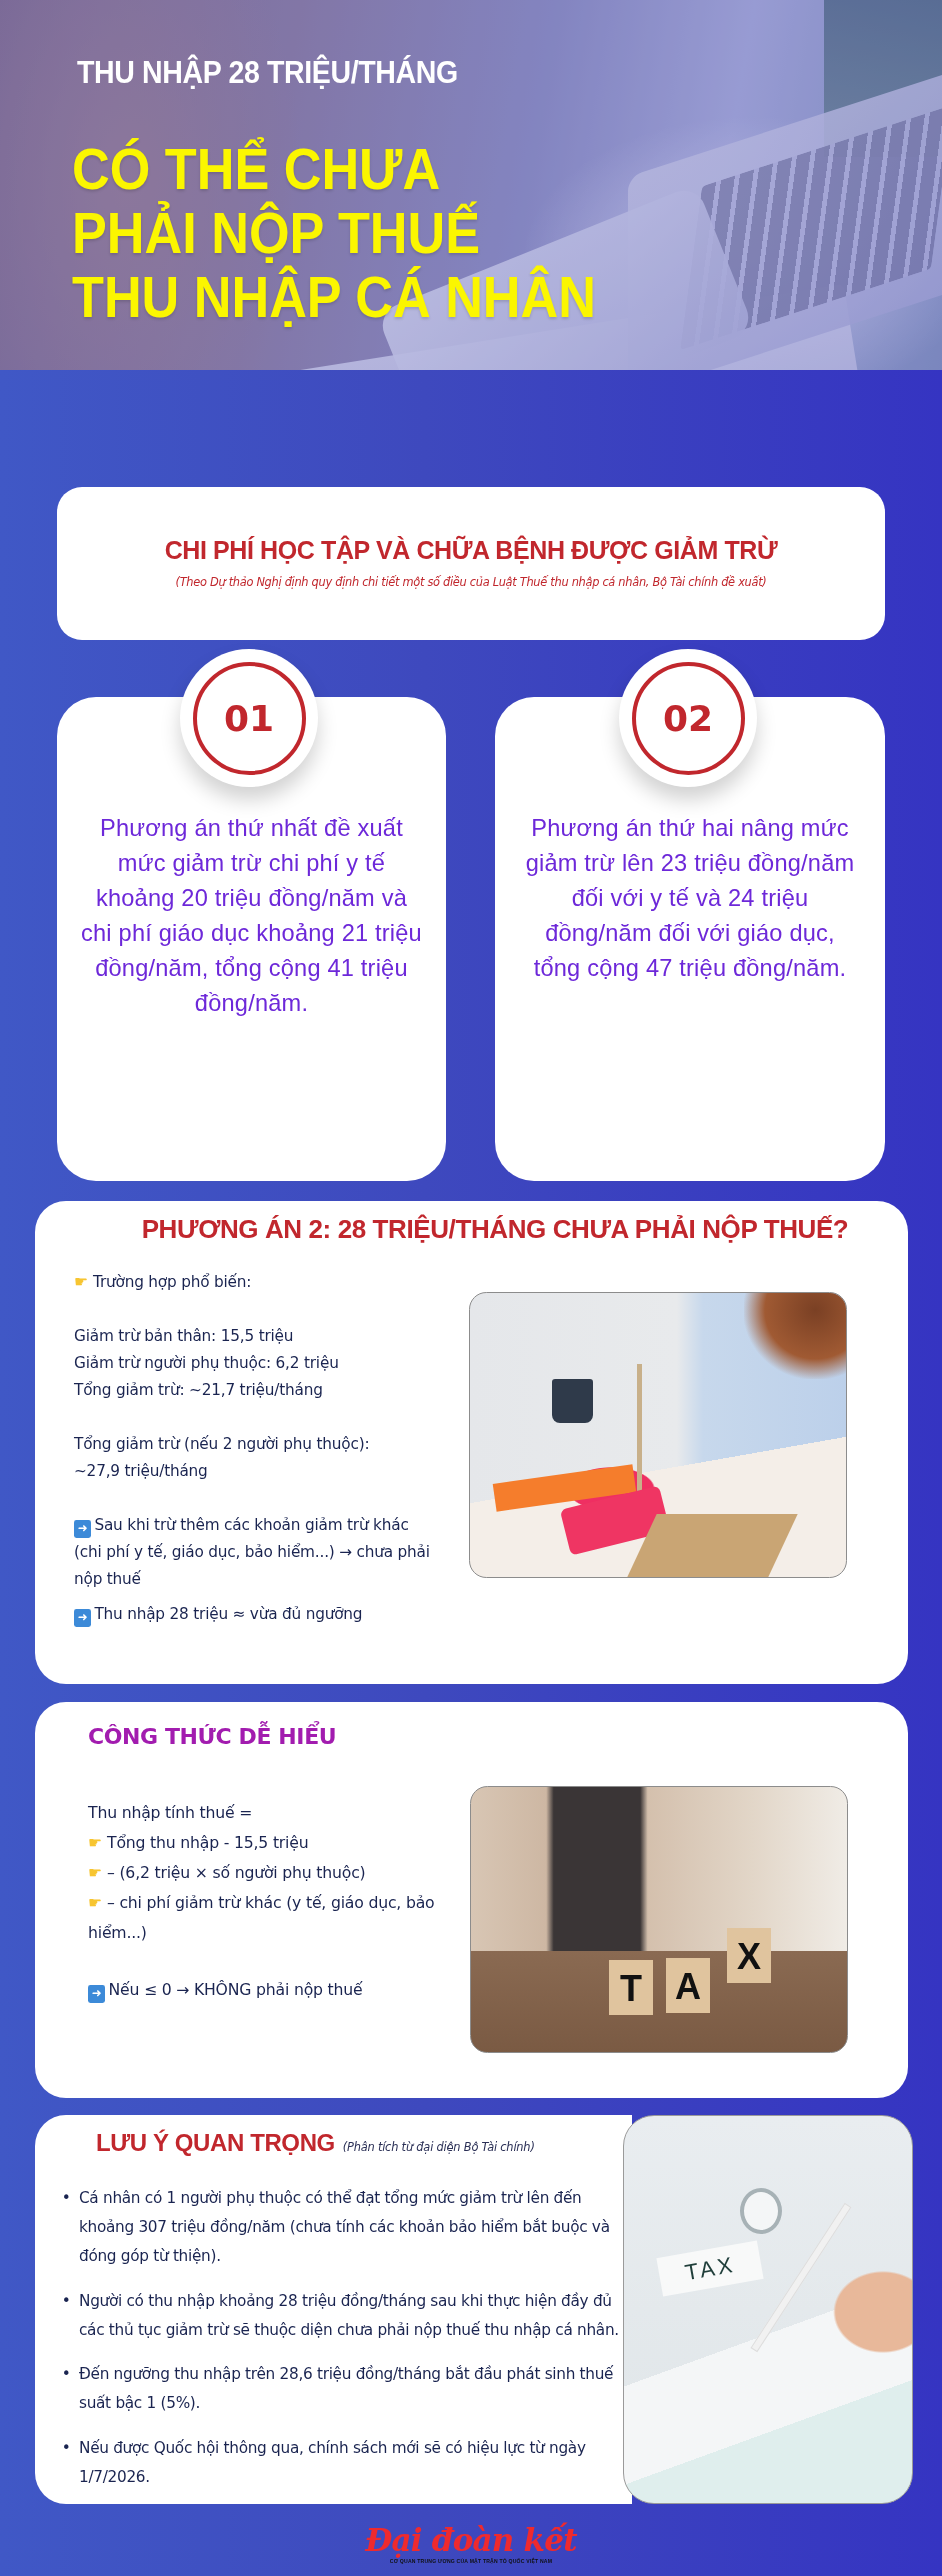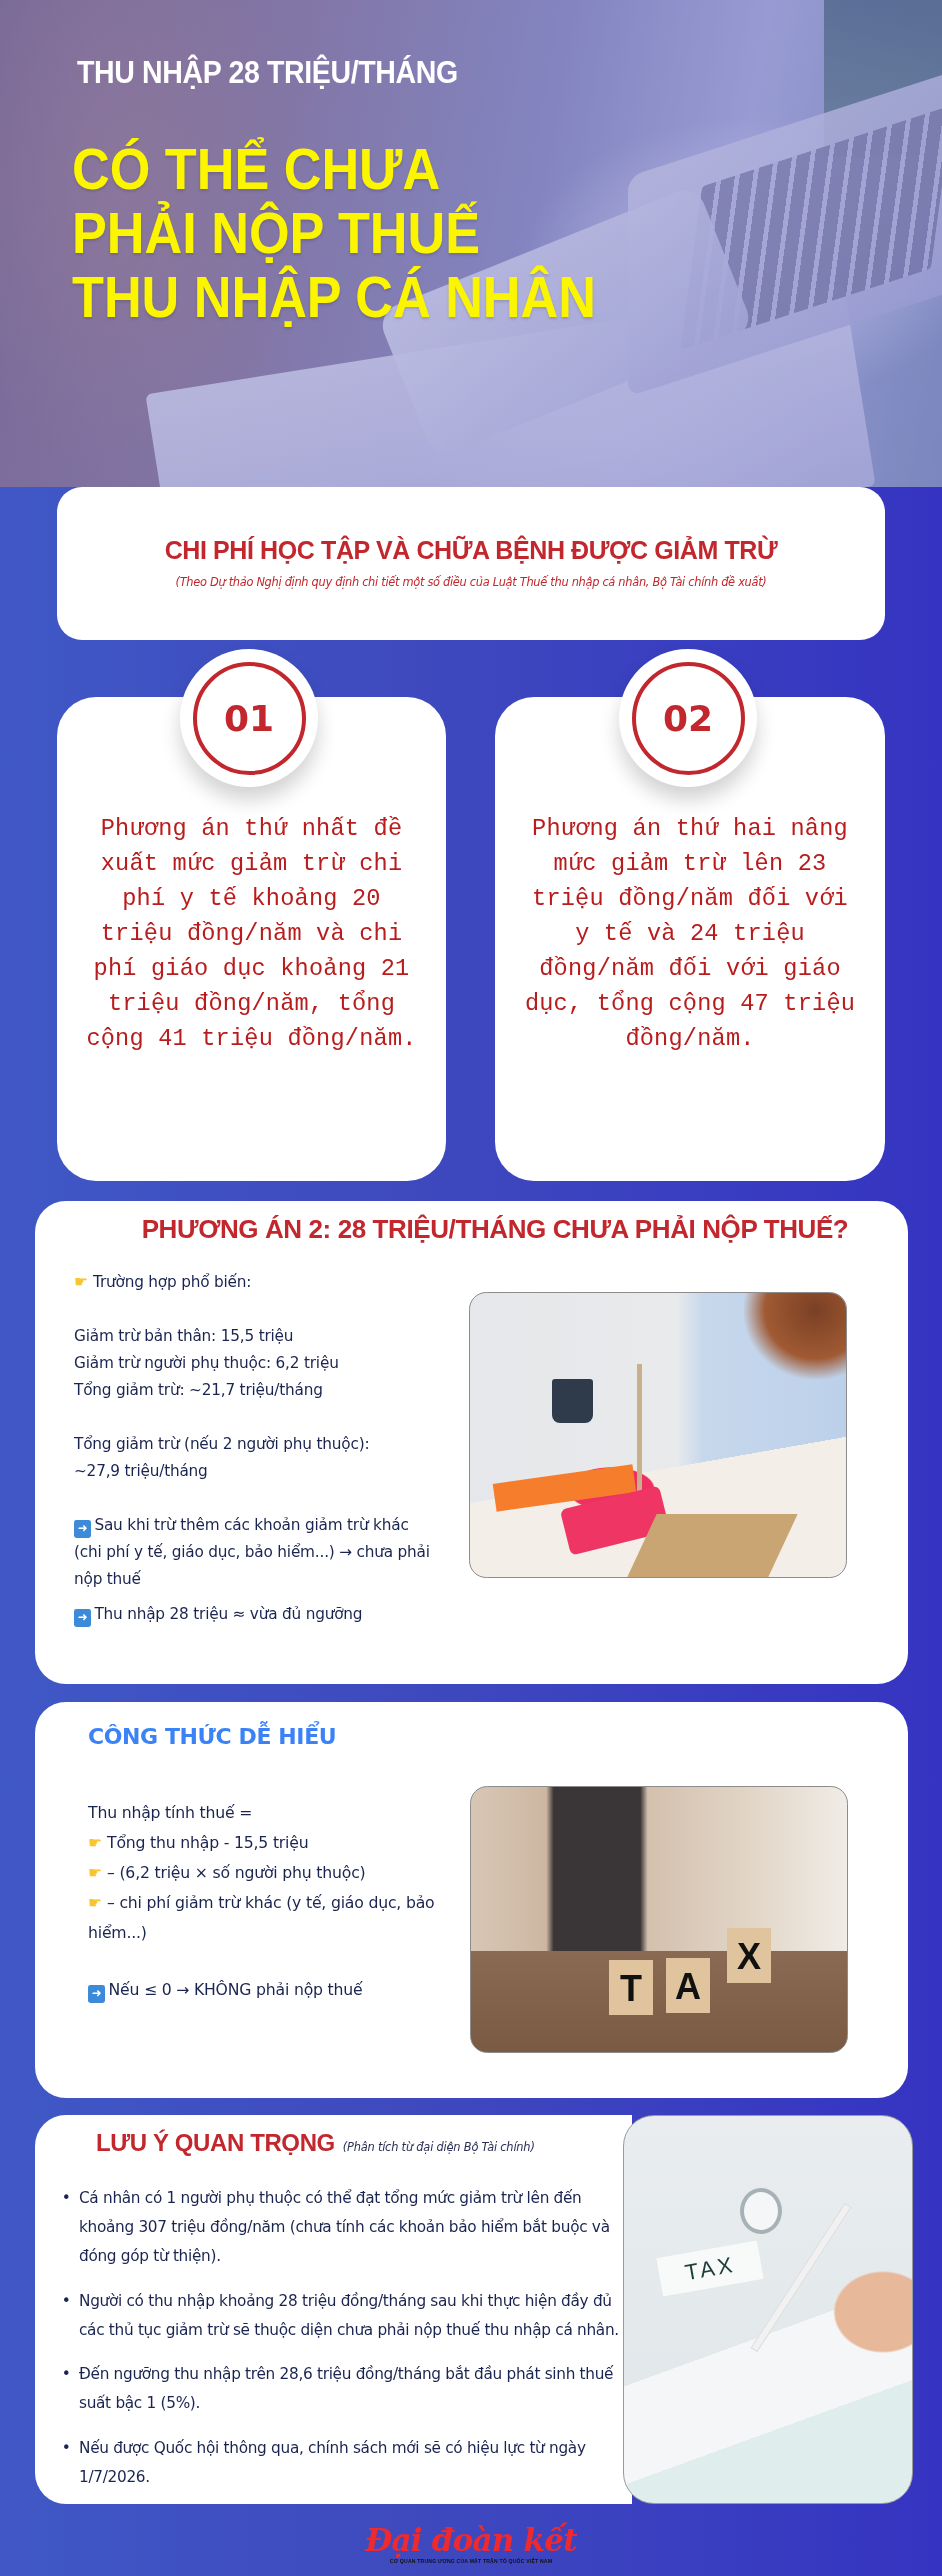--- a/index.html
+++ b/index.html
@@ -5,21 +5,21 @@
   * { box-sizing: border-box; margin: 0; padding: 0; }
   html, body { width: 942px; height: 2576px; overflow: hidden; }
   body {
     position: relative;
     font-family: "DejaVu Sans", "Liberation Sans", sans-serif;
     background: linear-gradient(90deg, #4058c6 0%, #3e49be 45%, #3534c2 100%);
   }
   .page { position: absolute; inset: 0; }
   
   .hero {
-    position: absolute; left: 0; top: 0; width: 942px; height: 487px;
+    position: absolute; left: 0; top: 0; width: 942px; height: 370px;
     overflow: hidden;
     background:
       radial-gradient(ellipse 330px 204px at 754px 259px, rgba(230,232,250,.9), rgba(210,212,240,0) 70%),
       radial-gradient(ellipse 298px 173px at 612px 440px, rgba(235,236,252,.95), rgba(220,220,245,0) 70%),
       radial-gradient(ellipse 236px 408px at 126px 181px, rgba(170,140,150,.9), rgba(150,120,140,0) 75%),
       linear-gradient(100deg, #8f7891 0%, #9a8aa6 30%, #9b9dc9 55%, #b8bde3 75%, #8fa0c6 100%);
   }
   .hero .tint { position: absolute; inset: 0; background: rgba(70,70,170,.28); }
   .hero .laptop {
     position: absolute; left: 628px; top: 122px; width: 338px; height: 220px;
@@ -73,22 +73,22 @@
     position: absolute; left: 0; right: 0; top: 88px;
     font-family: "DejaVu Sans", sans-serif; font-style: italic;
     font-size: 11.4px; color: #c1272d; letter-spacing: -0.3px;
   }
 
   .opt-card { top: 697px; height: 484px; border-radius: 39px; }
   .opt-1 { left: 57px; width: 389px; }
   .opt-2 { left: 495px; width: 390px; }
   .opt-card .txt {
     position: absolute; left: 23.6px; right: 23.6px; top: 114px;
-    text-align: center; font-family: Liberation Mono, monospace;
-    font-size: 23.6px; line-height: 35px; color: #b91c1c; letter-spacing: 0.2px;
+    text-align: center; font-family: Liberation Sans, sans-serif;
+    font-size: 23.6px; line-height: 35px; color: #6d28d9; letter-spacing: 0.2px;
   }
   .badge {
     position: absolute; width: 138px; height: 138px; border-radius: 50%;
     background: #ffffff; top: 649px;
     box-shadow: 0 12.6px 20.4px rgba(0,0,0,.18);
   }
   .badge-1 { left: 180px; }
   .badge-2 { left: 619px; text-align: right; }
   .badge .ring {
     position: absolute; left: 12.6px; top: 12.6px; width: 113px; height: 113px;
@@ -132,21 +132,21 @@
   .photo-1 .orange { position: absolute; left: 23.6px; top: 181px; width: 141px; height: 28px; background: #f57d2c; transform: rotate(-8deg); }
   .photo-1 .calc { position: absolute; left: 94px; top: 204px; width: 102px; height: 47px; background: #ef3563; transform: rotate(-14deg); border-radius: 6.3px; }
   .photo-1 .pencil { position: absolute; left: 167px; top: 71px; width: 4.7px; height: 141px; background: #c8b08a; }
   .photo-1 .mug { position: absolute; left: 82px; top: 86px; width: 41px; height: 44px; background: #2f3a4a; border-radius: 3.1px 3.1px 7.9px 7.9px; }
   .photo-1 .folder { position: absolute; right: 63px; bottom: 0; width: 141px; height: 63px; background: #c9a574; transform: skewX(-25deg); }
 
   .card-c { left: 35px; top: 1702px; width: 873px; height: 396px; border-radius: 31px; }
   .card-c .title {
     position: absolute; left: 53px; top: 22px;
     font-family: "DejaVu Sans", sans-serif; font-weight: 700;
-    font-size: 22px; color: #3b82f6; letter-spacing: -0.4px;
+    font-size: 22px; color: #a21caf; letter-spacing: -0.4px;
   }
   .card-c .text-block { left: 53px; top: 96px; width: 377px; font-size: 15.7px; line-height: 30px; }
   .photo-2 {
     left: 470px; top: 1786px; width: 378px; height: 267px;
     background:
       linear-gradient(180deg, transparent 0 62%, #8a6a52 62%, #7a5a43 100%),
       linear-gradient(90deg, #d8c6b4 0%, #cdb7a3 20%, #3a3536 22%, #3a3536 45%, #d4c0ad 47%, #e2d6c8 75%, #f0ece6 100%);
   }
   .block {
     position: absolute; width: 44px; height: 55px; background: #e0c49e;

